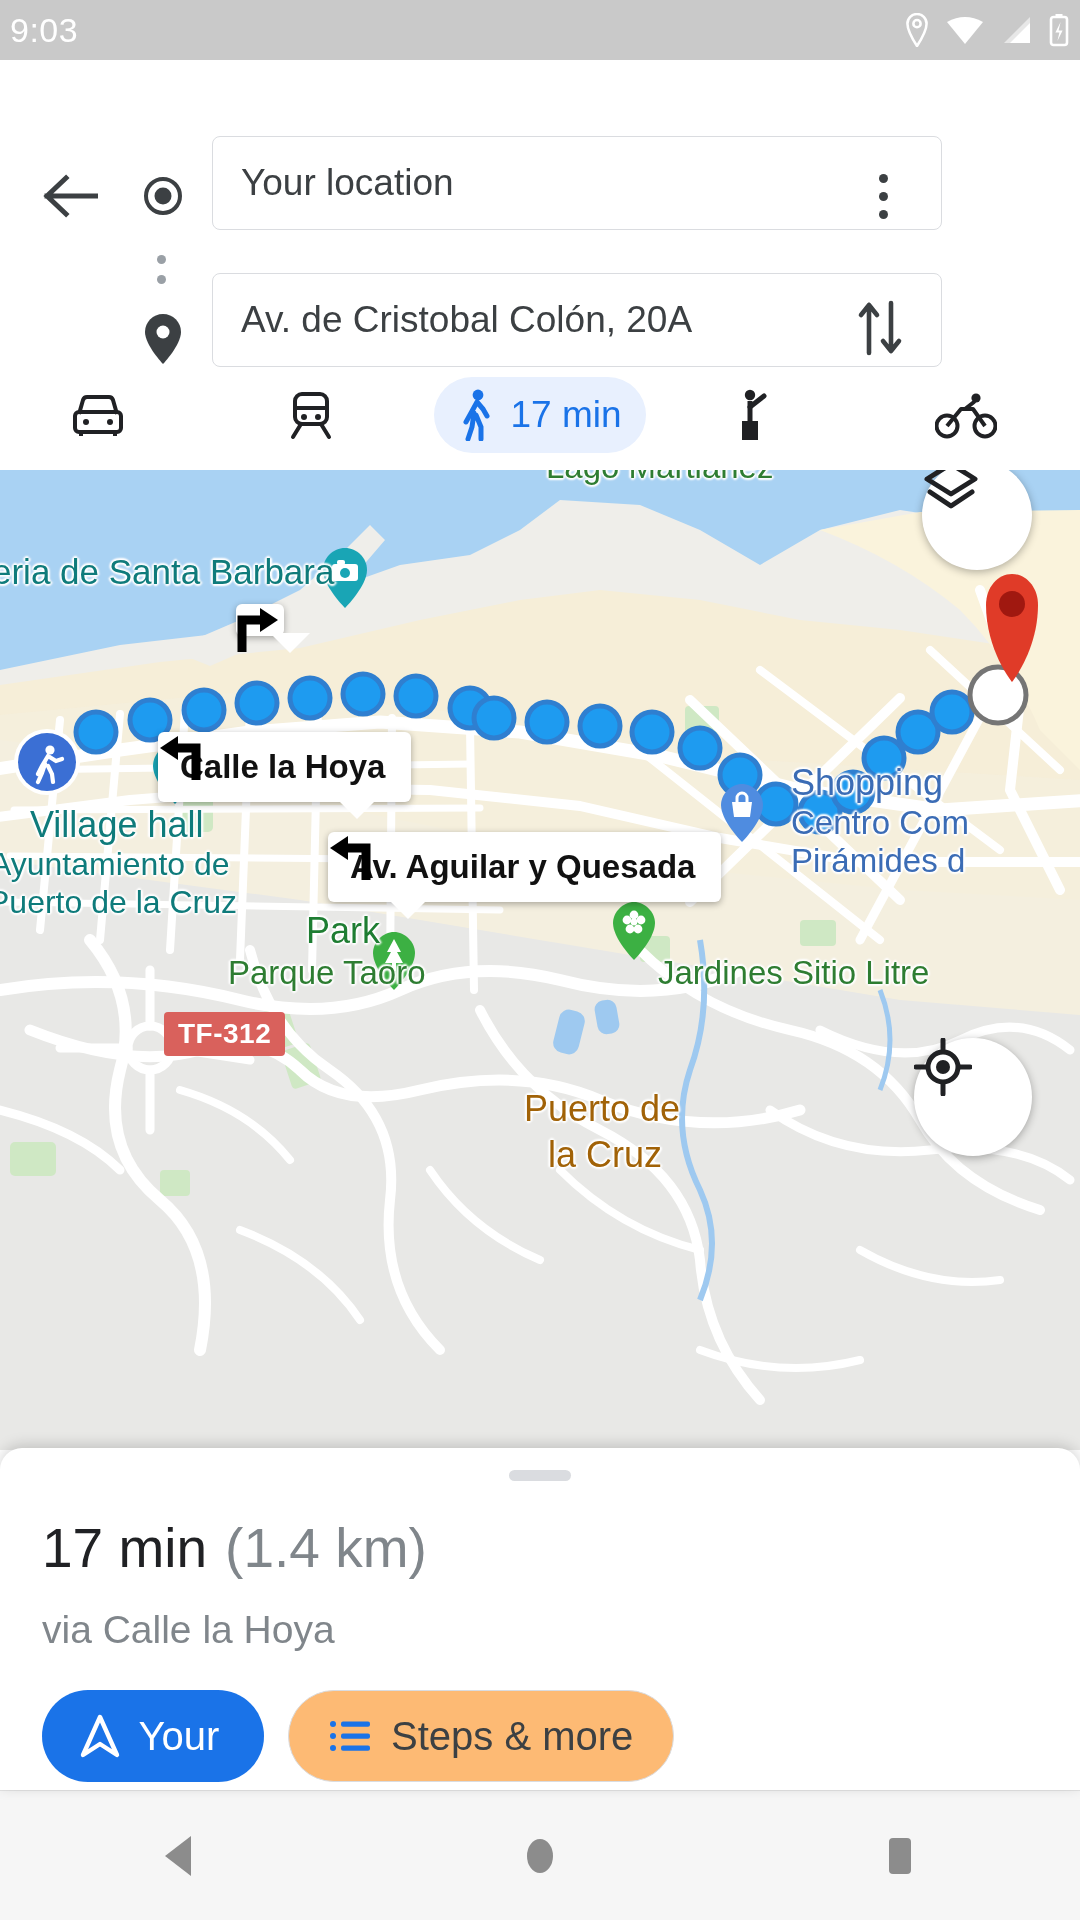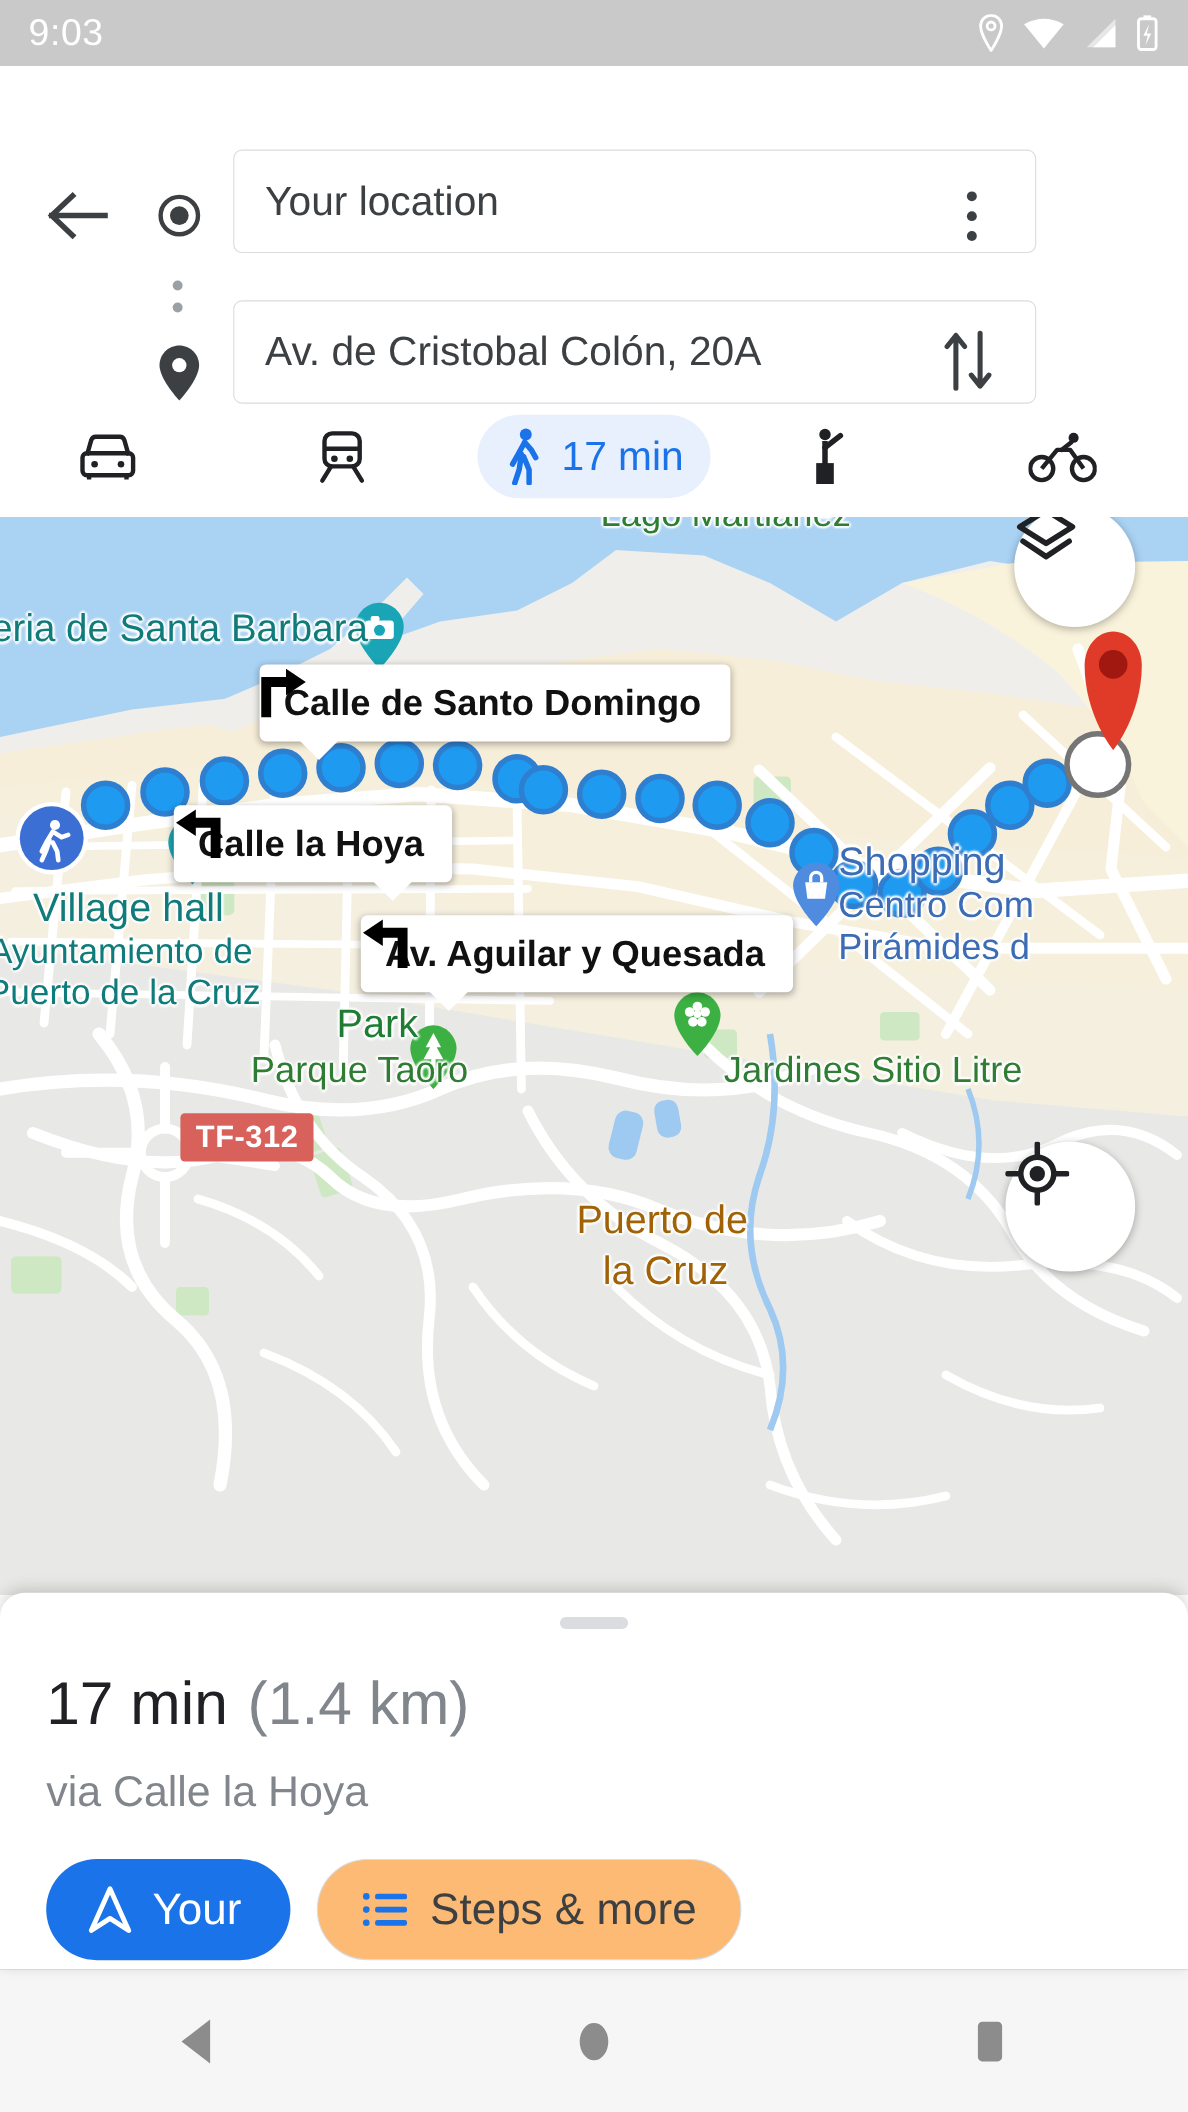--- a/index.html
+++ b/index.html
@@ -7,21 +7,21 @@
     width: 1080px; height: 1920px;
     font-family: "Liberation Sans", sans-serif;
     background: #fff; overflow: hidden;
   }
   #app { position: relative; width: 1080px; height: 1920px; }
 
   
   .statusbar {
     position: absolute; top: 0; left: 0; width: 1080px; height: 60px;
     background: #c9c9c9; display: flex; align-items: center;
-    padding: 0 26px; color: #fff;
+    padding: 0 10px; color: #fff;
   }
   .status-time { font-size: 34px; letter-spacing: .5px; }
   .status-icons { margin-left: auto; display: flex; align-items: center; gap: 16px; }
 
   
   .header {
     position: absolute; top: 60px; left: 0; width: 952px; height: 410px;
     background: #fff; z-index: 20;
   }
   .row { position: absolute; display: flex; align-items: center; }
@@ -73,21 +73,21 @@
 
   .maplabel {
     position: absolute; font-size: 31px; white-space: nowrap;
     text-shadow: 2px 0 2px #fff, -2px 0 2px #fff, 0 2px 2px #fff, 0 -2px 2px #fff,
                  1px 1px 2px #fff, -1px -1px 2px #fff;
     pointer-events: none;
   }
   .lbl-green   { color: #1e7d32; }
   .lbl-green2  { color: #2e7d32; font-size: 29px; }
   .lbl-teal    { color: #0f7b7b; }
-  .lbl-blue    { color: #3b6cb5; }
+  .lbl-blue    { color: #3b6cb5; margin-left: 29px; }
   .lbl-gray    { color: #a16207; font-size: 36px; }
 
   
   .callout {
     position: absolute; background: #fff; border-radius: 6px;
     box-shadow: 0 2px 7px rgba(0,0,0,.32);
     display: flex; align-items: center; gap: 20px;
     padding: 16px 26px 16px 22px; font-size: 33px; font-weight: bold;
     color: #111; white-space: nowrap;
   }
@@ -487,21 +487,20 @@
     <div class="maplabel lbl-gray" style="left:524px;top:618px">Puerto de</div>
     <div class="maplabel lbl-gray" style="left:548px;top:664px">la Cruz</div>
 
     <div class="shield" style="left:164px;top:542px">TF-312</div>
 
     <div class="callout" style="left:236px;top:134px">
       <svg width="44" height="48" viewBox="0 0 44 48">
         <path d="M6 46 V16 H30" fill="none" stroke="#000" stroke-width="9" stroke-linecap="square"></path>
         <path d="M24 4 L42 16 L24 28 Z" fill="#000"></path>
       </svg>
-      <span>Calle de Santo Domingo</span>
       <span class="tail" style="left:34px"></span>
     </div>
 
     <div class="callout" style="left:158px;top:262px">
       <svg width="44" height="48" viewBox="0 0 44 48">
         <path d="M38 46 V16 H14" fill="none" stroke="#000" stroke-width="9" stroke-linecap="square"></path>
         <path d="M20 4 L2 16 L20 28 Z" fill="#000"></path>
       </svg>
       <span>Calle la Hoya</span>
       <span class="tail" style="right:34px"></span>

